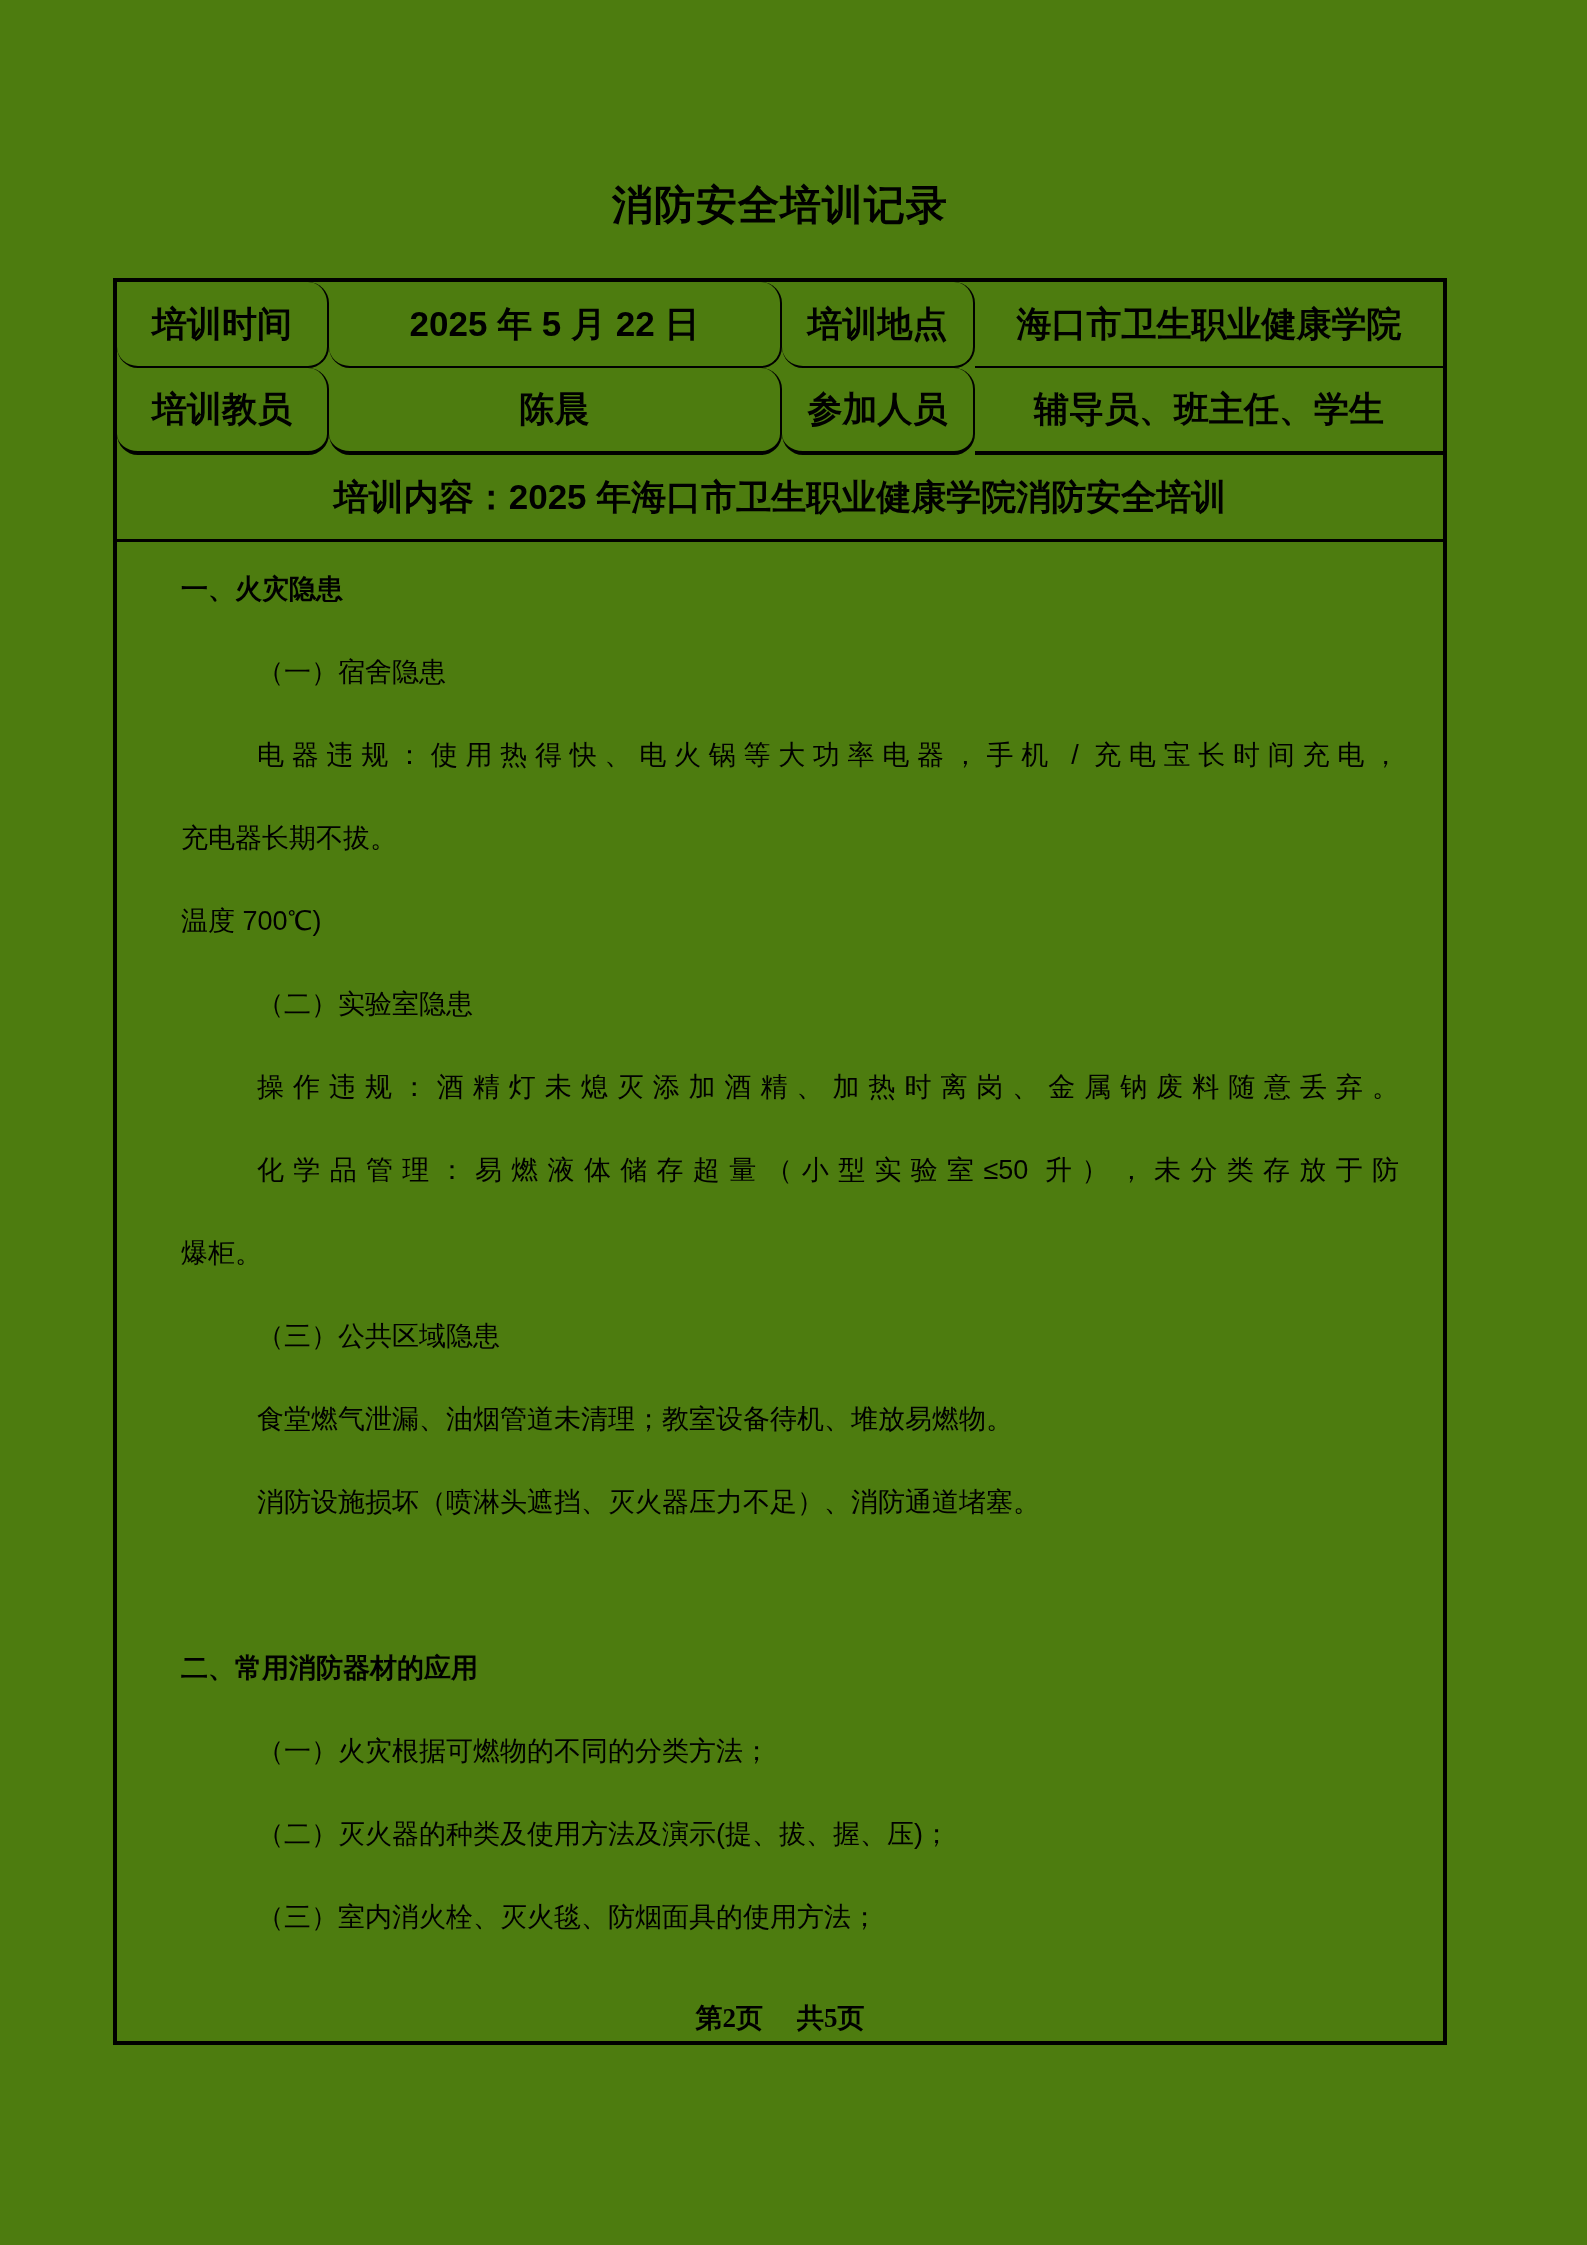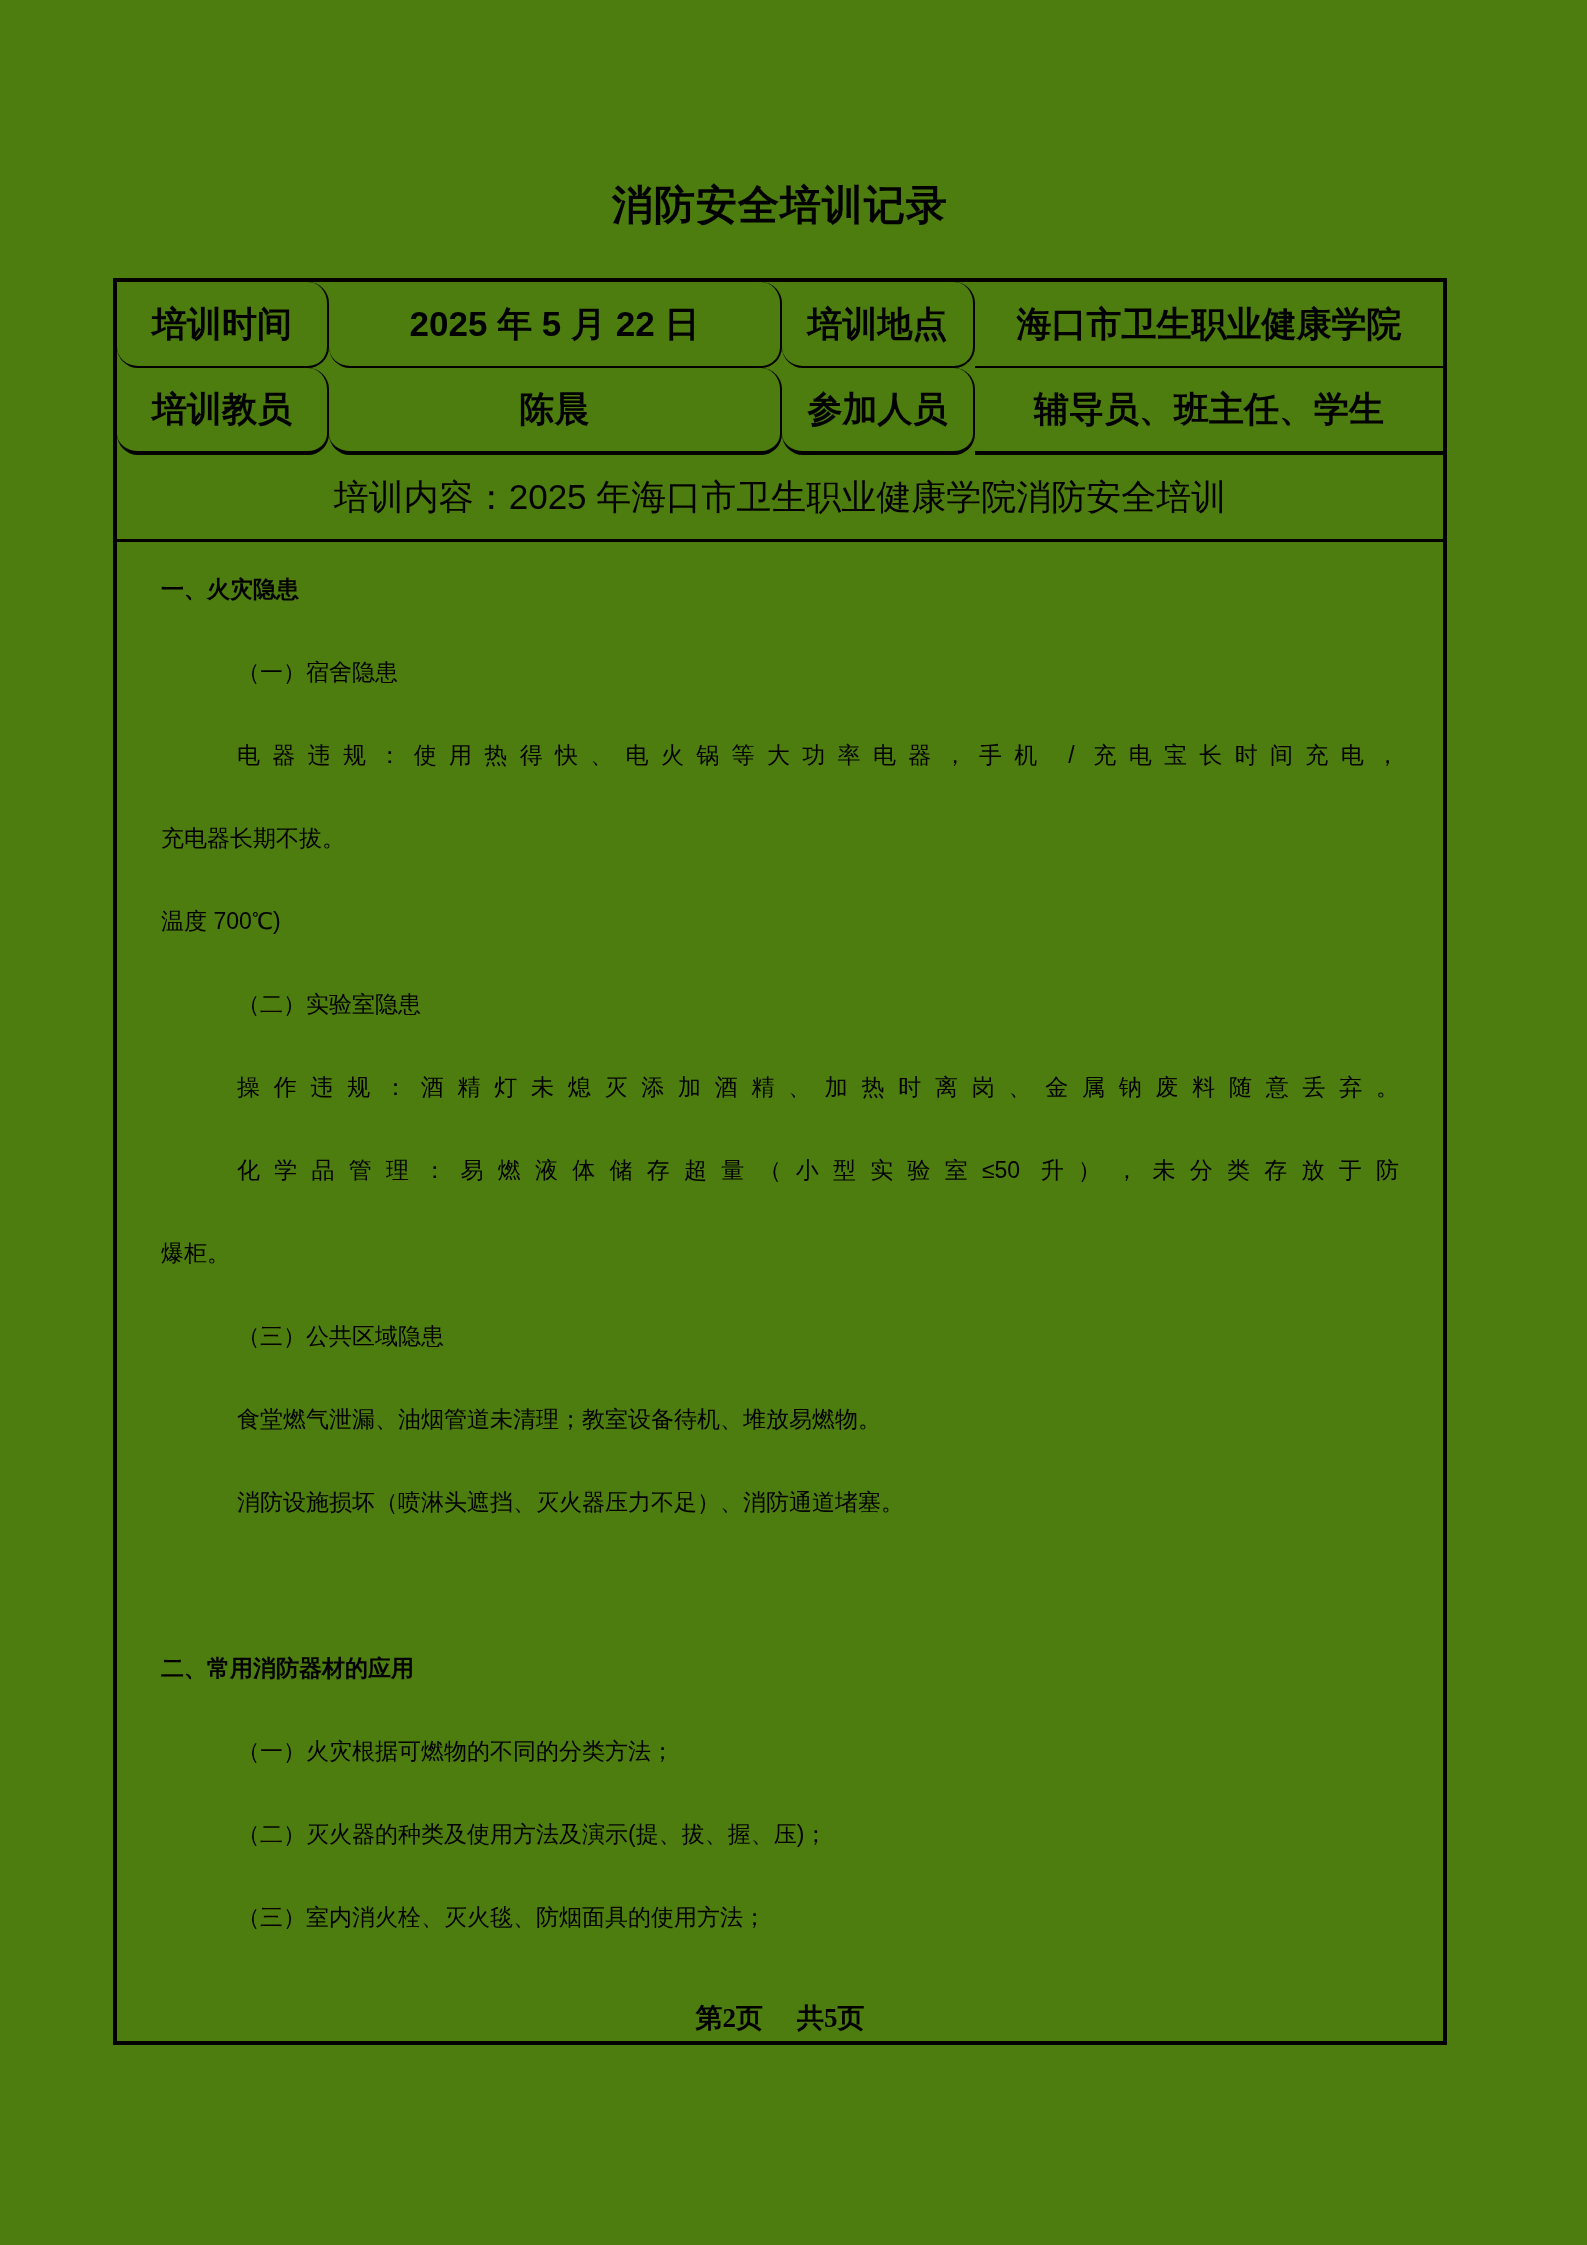--- a/index.html
+++ b/index.html
@@ -28,26 +28,26 @@
     box-sizing:border-box;
     font-size:35px;font-weight:700;white-space:nowrap;
   }
   .br{border-right:2px solid #000;border-radius:21px;}
   .bb2{border-bottom:2px solid #000;}
   .bb4{border-bottom:4px solid #000;}
   .content-row{
     grid-column:1/5;box-sizing:border-box;
     border-bottom:3px solid #000;
     display:flex;align-items:center;justify-content:center;
-    font-size:35px;font-weight:400;white-space:nowrap;
+    font-size:35px;font-weight:700;white-space:nowrap;
   }
   .docbody{
     grid-column:1/5;box-sizing:border-box;
-    padding:6px 44px 0 44px;
-    font-size:23px;line-height:83px;
+    padding:6px 44px 0 64px;
+    font-size:27px;line-height:83px;
   }
   .bl{height:83px;}
   .in{text-indent:76px;}
   .j{text-align:justify;text-align-last:justify;}
   .b{font-weight:700;}
   .footer{
     position:absolute;left:113px;top:2000px;width:1334px;
     text-align:center;
     font-family:"Liberation Serif",serif;
     font-size:27px;font-weight:700;

